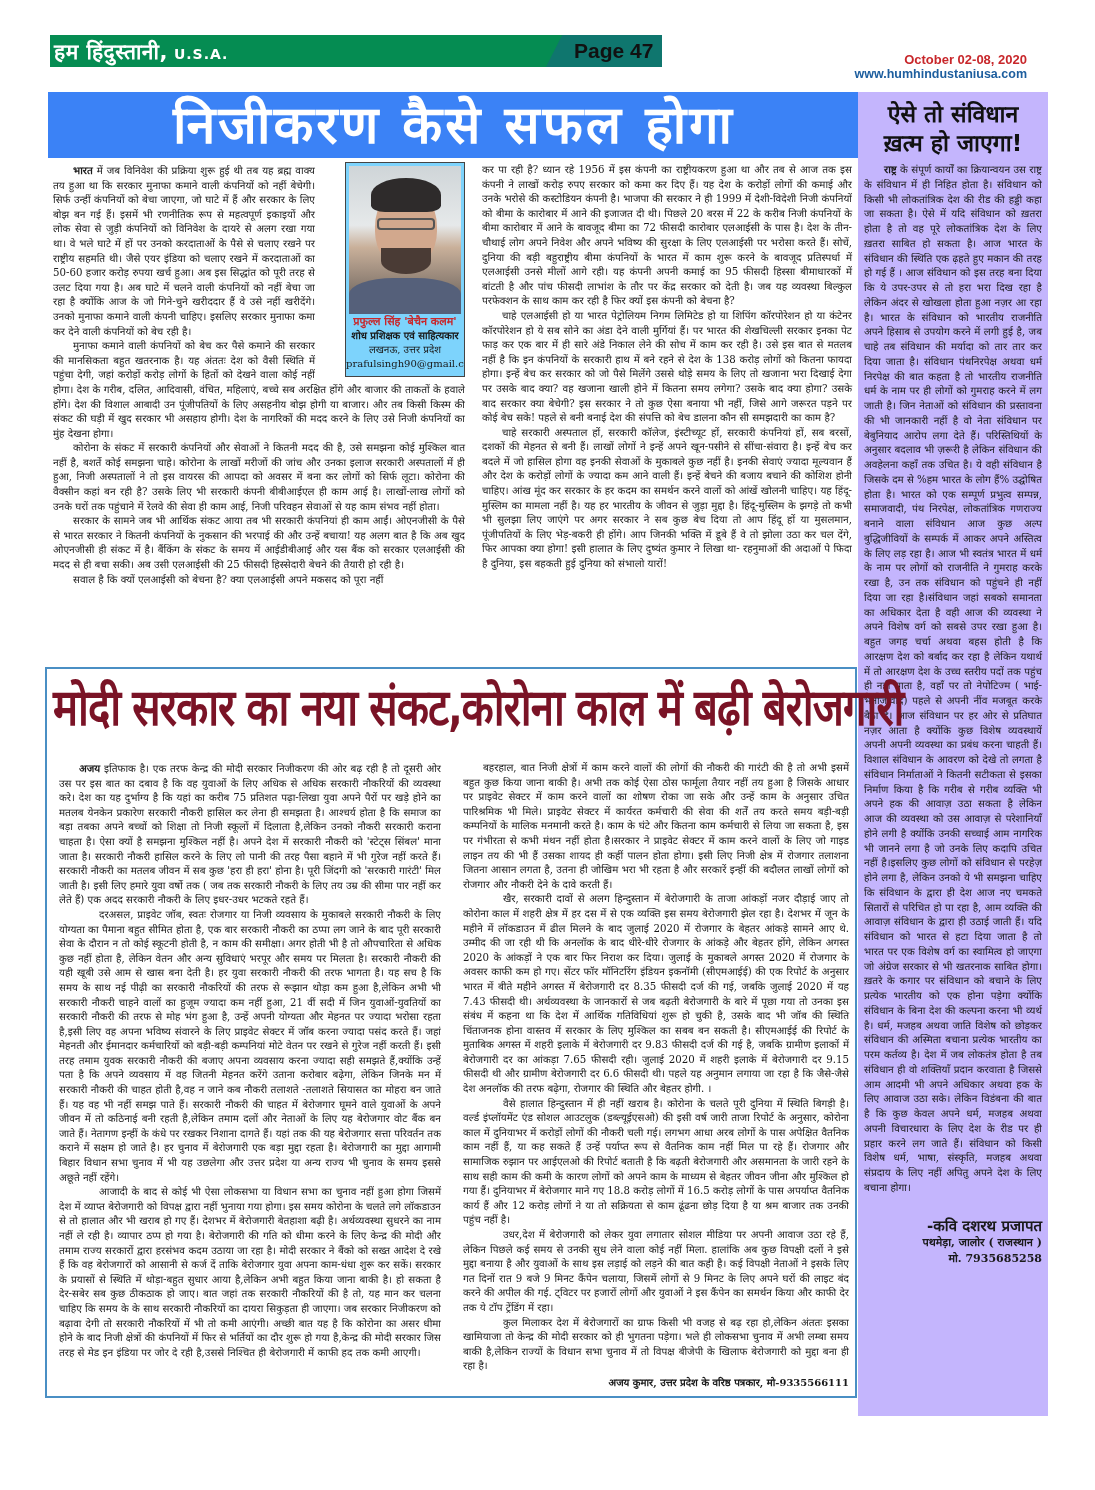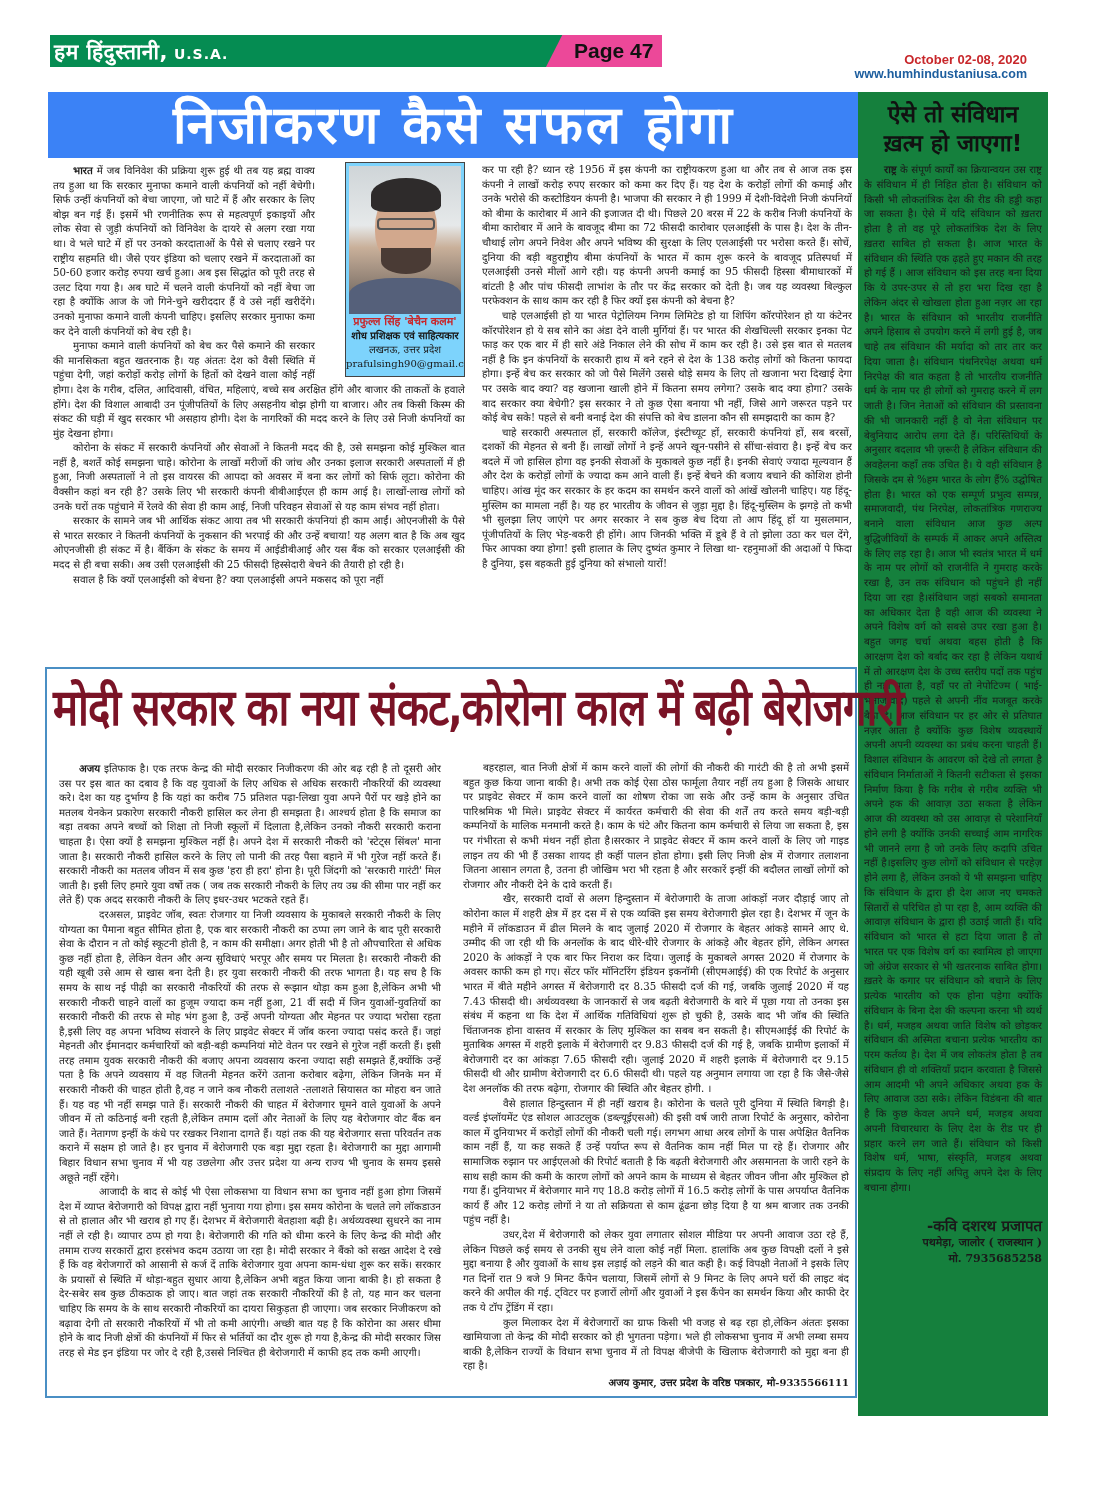--- a/index.html
+++ b/index.html
@@ -3,21 +3,21 @@
 <meta charset="utf-8">
 <style>
   * { box-sizing: border-box; margin: 0; padding: 0; }
   html, body { width: 1095px; height: 1490px; background: #ffffff; overflow: hidden; }
   body { position: relative; font-family: "DejaVu Serif", serif; color: #1a1a1a; }
 
   
   .masthead { position: absolute; left: 50px; top: 35px; width: 612px; height: 32px; background: #058c52; }
   .masthead-title { position: absolute; left: 4px; top: 2px; color: #fff; font-family: "DejaVu Sans", sans-serif; font-weight: bold; font-size: 21px; letter-spacing: 0.5px; white-space: nowrap; }
   .masthead-title .usa { font-size: 14px; margin-left: 6px; letter-spacing: 1px; }
-  .page-tab { position: absolute; left: 496px; top: 0; width: 116px; height: 32px; background: #ec4899; clip-path: polygon(14% 0, 100% 0, 100% 100%, 0 100%); }
+  .page-tab { position: absolute; left: 496px; top: 0; width: 116px; height: 32px; background: #0f766e; clip-path: polygon(14% 0, 100% 0, 100% 100%, 0 100%); }
   .page-num { position: absolute; left: 28px; top: 4px; font-family: "Liberation Sans", sans-serif; font-weight: bold; font-size: 21px; color: #111; white-space: nowrap; }
   .dateline { position: absolute; right: 68px; top: 52px; text-align: right; font-family: "Liberation Sans", sans-serif; }
   .date { color: #c8272b; font-weight: bold; font-size: 13px; }
   .website { color: #1d5e9e; font-weight: bold; font-size: 12.5px; }
 
   
   .headline1 { position: absolute; left: 48px; top: 92px; width: 812px; height: 66px; background: #3b82f6; color: #fff; font-family: "DejaVu Sans", sans-serif; font-weight: bold; font-size: 52px; line-height: 66px; text-align: center; letter-spacing: 3px; white-space: nowrap; overflow: hidden; }
 
   .text { font-size: 10.2px; line-height: 14.6px; text-align: justify; }
   .text p { text-indent: 20px; }
@@ -36,21 +36,21 @@
   .photo .shirt { position: absolute; left: 0; top: 112px; width: 112px; height: 40px; background: #55607a; border-radius: 40% 40% 0 0; }
   .photo-caption { position: absolute; left: 0; top: 152px; width: 118px; text-align: center; font-size: 10px; line-height: 14px; white-space: nowrap; overflow: hidden; }
   .cap-name { color: #c8272b; font-weight: bold; font-size: 11px; }
   .cap-role { font-weight: bold; }
   .cap-place { font-weight: normal; }
   .cap-email { font-size: 10px; }
 
   .a1-col2 { position: absolute; left: 482px; top: 163px; width: 370px; height: 500px; }
 
   
-  .sidebar { position: absolute; left: 858px; top: 92px; width: 190px; height: 1324px; background: #15803d; padding: 0 6px; }
+  .sidebar { position: absolute; left: 858px; top: 92px; width: 190px; height: 1324px; background: #c4b5fd; padding: 0 6px; }
   .sidebar-title { font-family: "DejaVu Sans", sans-serif; font-weight: bold; font-size: 23px; line-height: 29px; text-align: center; color: #111; margin-top: 8px; }
   .sidebar .text { font-size: 10.2px; line-height: 14.75px; margin-top: 4px; }
   .sidebar-sign { text-align: right; margin-top: 19px; }
   .sign-name { font-family: "DejaVu Sans", sans-serif; font-weight: bold; font-size: 15px; }
   .sign-place, .sign-phone { font-weight: bold; font-size: 11px; line-height: 16px; text-align: right; }
 
   
   .article2 { position: absolute; left: 45px; top: 667px; width: 812px; height: 731px; border: 2px solid #4a8fc4; }
   .headline2 { position: absolute; left: 6px; top: 3px; width: 796px; font-family: "DejaVu Sans Condensed", "DejaVu Sans", sans-serif; font-weight: bold; font-size: 42px; line-height: 72px; color: #7a1326; text-align: center; white-space: nowrap; letter-spacing: -1px; transform: scaleY(1.2); }
   .a2-col1 { position: absolute; left: 12px; top: 92px; width: 382px; }

